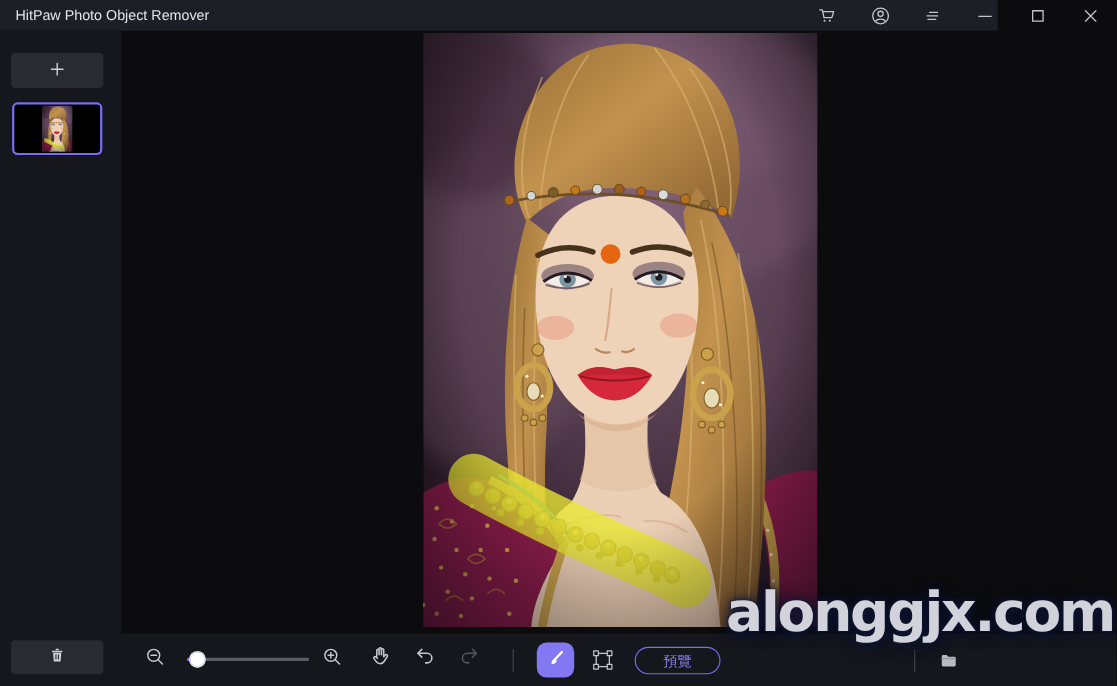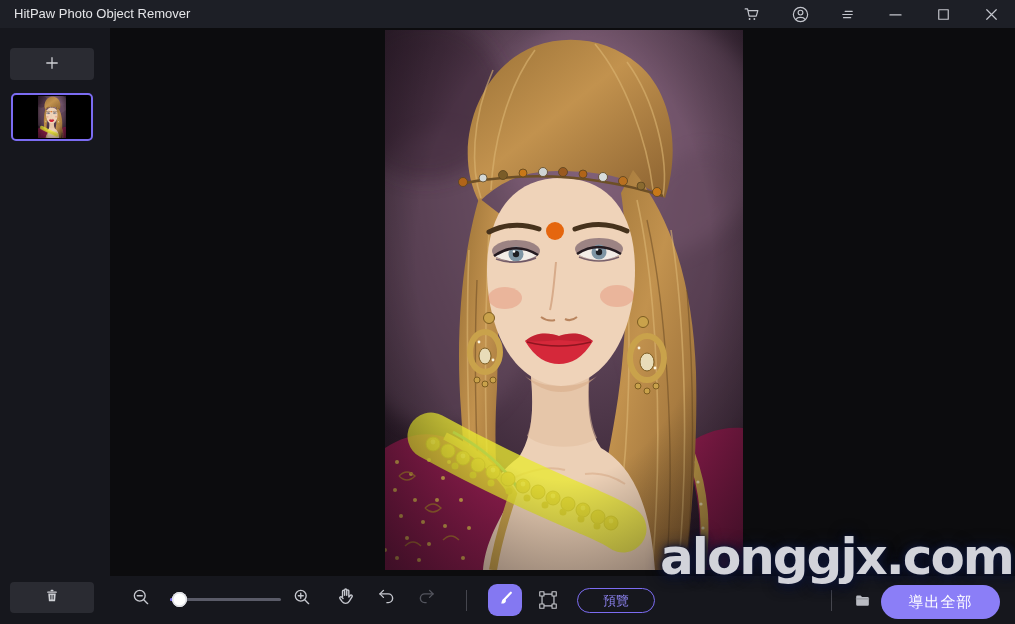--- a/index.html
+++ b/index.html
@@ -1,21 +1,21 @@
 <!DOCTYPE html>
 <html><head>
 <meta charset="utf-8">
 <style>
   html,body{margin:0;padding:0;background:#0c0c0e;}
   body{width:1015px;height:624px;position:relative;overflow:hidden;
        font-family:"Liberation Sans","DejaVu Sans",sans-serif;}
   .app{position:absolute;inset:0;}
 
   
-  .titlebar{position:absolute;left:0;top:0;width:1015px;height:28px;background:#1d1f26;}
+  .titlebar{position:absolute;left:0;top:0;width:907px;height:28px;background:#1d1f26;}
   .titlebar .title{position:absolute;left:14px;top:0;line-height:28px;font-size:13px;color:#e4e5e8;}
   .tb-ico{position:absolute;top:3px;width:22px;height:22px;display:flex;align-items:center;justify-content:center;cursor:default;}
   .tb-ico svg{width:19px;height:19px;stroke:#c3c5cc;fill:none;stroke-width:1.5;stroke-linecap:round;stroke-linejoin:round;}
 
   
   .sidebar{position:absolute;left:0;top:28px;width:110px;height:596px;background:#16171d;}
   .side-btn{position:absolute;left:10px;width:84px;background:#2a2b32;border:none;border-radius:4px;
             display:flex;align-items:center;justify-content:center;}
   .side-btn svg{width:18px;height:18px;stroke:#cfd1d6;fill:none;stroke-width:1.7;stroke-linecap:round;}
   .add-btn{top:20px;height:32px;}
@@ -387,16 +387,15 @@
         </svg>
     </button>
     <button class="tool pill preview-btn">預覽</button>
     <div class="divider" style="left:721px"></div>
     <div class="tool folder-ico">
       <svg viewBox="0 0 24 24" width="19" height="19">
           <path d="M4 7.2a1.5 1.5 0 011.5-1.5h4l2 2h7A1.5 1.5 0 0120 9.2v8a1.5 1.5 0 01-1.5 1.5h-13A1.5 1.5 0 014 17.2z" fill="#b9bbc2" stroke="none"></path>
           <path d="M4 10h16" stroke="#8e9097" stroke-width="1.2"></path>
         </svg>
     </div>
-    <button class="tool pill export-btn">導出全部</button>
   </div>
 
 </div>
 
 </body></html>

